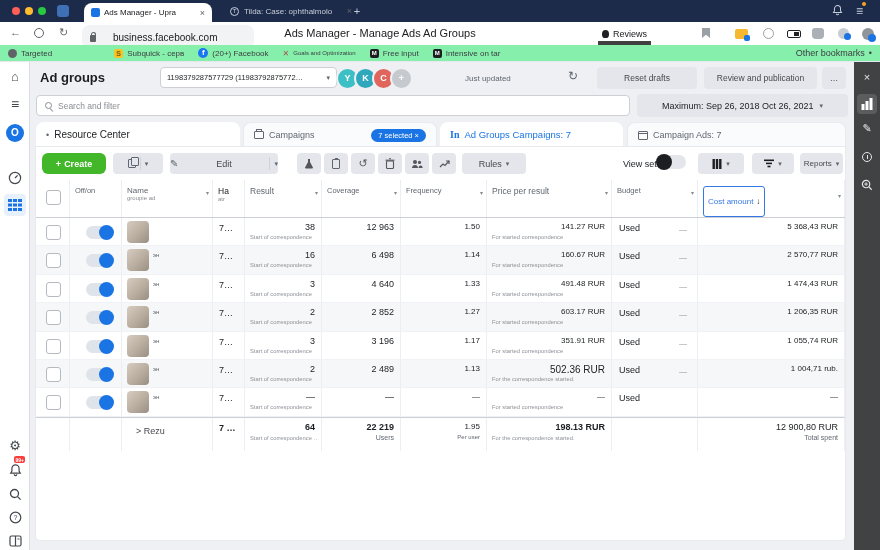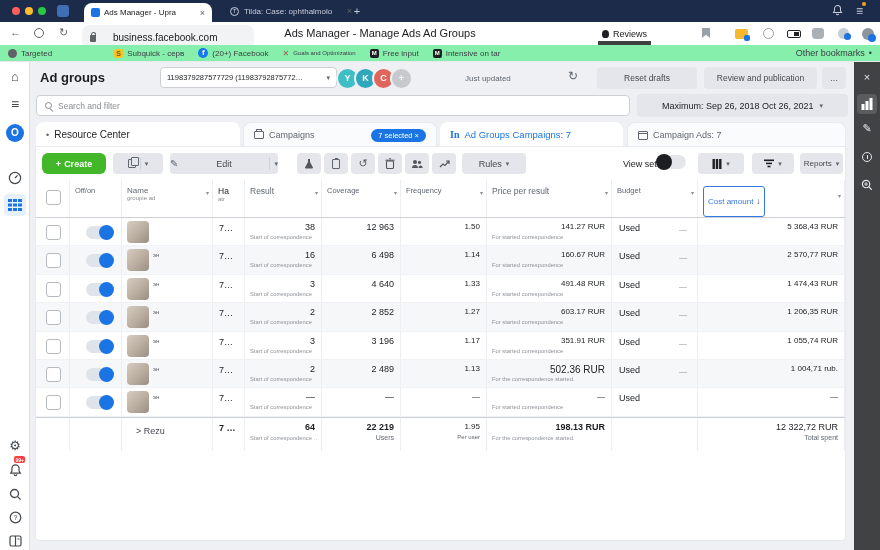--- a/index.html
+++ b/index.html
@@ -772,19 +772,19 @@
         <div class="td">
           <span class="sum-val" style="font-weight:normal;font-size:8px">1.95</span>
           <span class="sum-sub" style="font-size:6px">Per user</span>
         </div>
         <div class="td">
           <span class="sum-val">198.13 RUR</span>
           <span class="sum-sub2">For the correspondence started.</span>
         </div>
         <div class="td"></div>
         <div class="td">
-          <span class="sum-val" style="font-weight:normal">12 322,72 RUR</span>
+          <span class="sum-val" style="font-weight:normal">12 900,80 RUR</span>
           <span class="sum-sub">Total spent</span>
         </div>
       </div>
     </div>
   </div>
 </div>
 
 </body></html>

